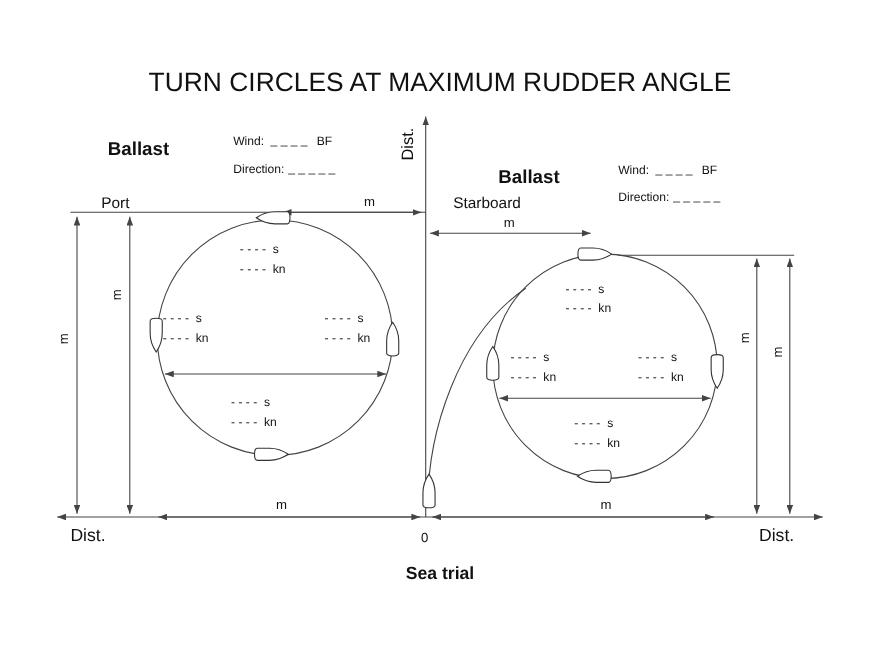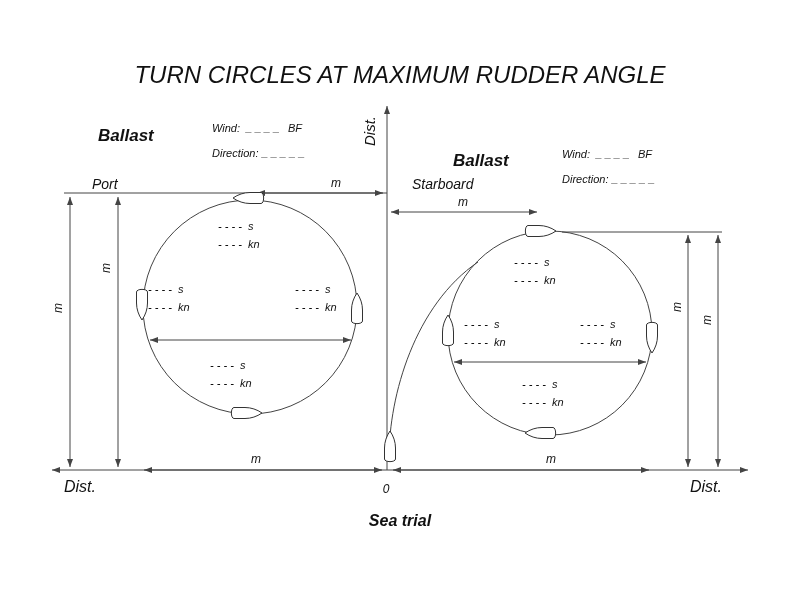--- a/index.html
+++ b/index.html
@@ -1,16 +1,16 @@
 <!DOCTYPE html>
 <html><head>
 <meta charset="utf-8">
 <style>
   html,body{margin:0;padding:0;background:#fff;}
-  #stage{width:800px;height:600px;position:relative;background:#fff;overflow:hidden;font-style:italic;}
+  #stage{width:800px;height:600px;position:relative;background:#fff;overflow:hidden;}
   svg{font-family:"Liberation Sans", sans-serif;}
   text{fill:#111;}
   .t24{font-size:24px;}
   .t17b{font-size:17px;font-weight:bold;}
   .t16{font-size:16px;}
   .t16b{font-size:16px;font-weight:bold;}
   .t15{font-size:15px;}
   .t14{font-size:14px;}
   .t12{font-size:12px;}
   .t11{font-size:11px;}

